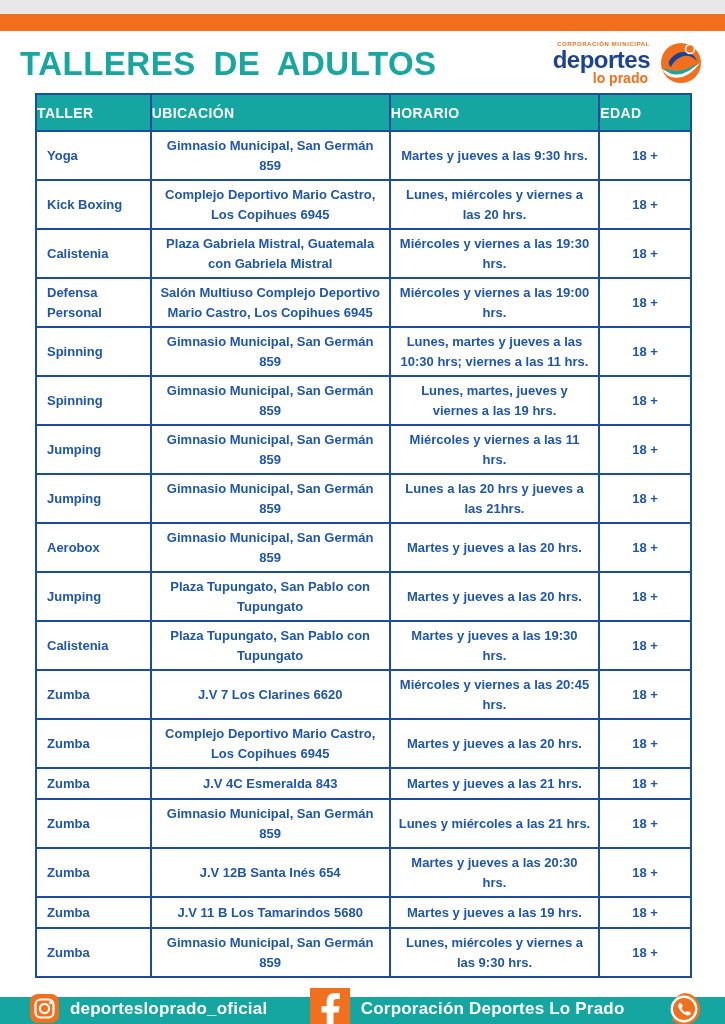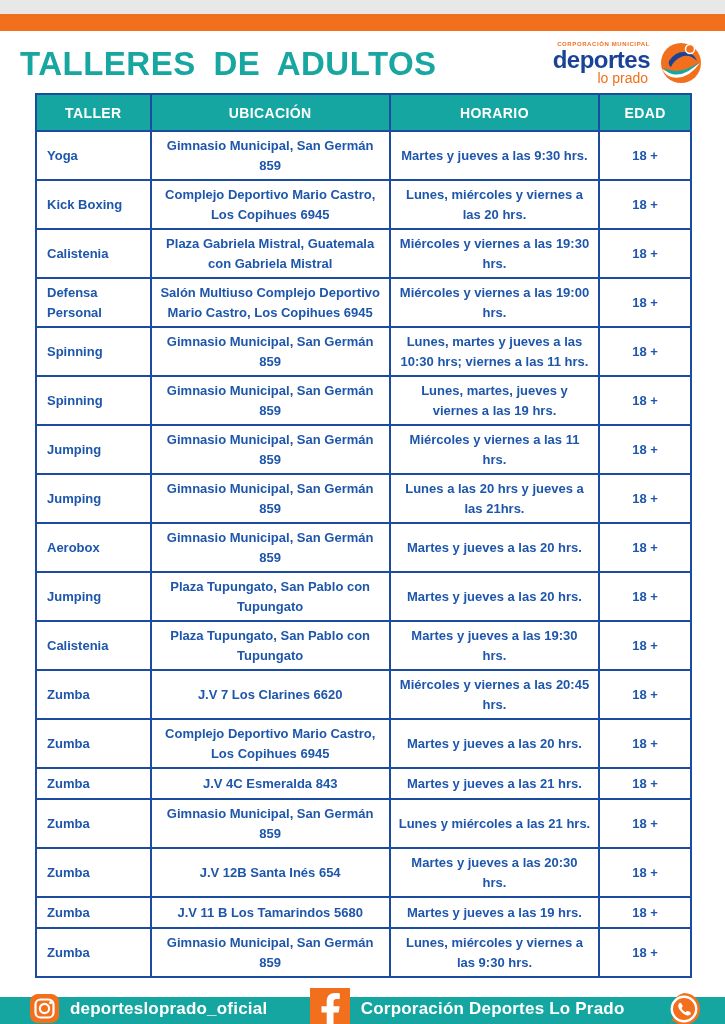--- a/index.html
+++ b/index.html
@@ -12,34 +12,34 @@
   .top-bar { width:100%; height:17px; background:#F2701D; }
   .header { display:flex; justify-content:space-between; align-items:flex-start; padding:8px 22px 6px 20px; }
   .title {
     color:#17A7A0; font-size:33px; font-weight:800; letter-spacing:0.5px;
     word-spacing:8px; padding-top:6px; white-space:nowrap;
   }
   .logo { display:flex; align-items:center; gap:13px; padding-top:2px; }
   .logo-text { text-align:right; line-height:1; }
   .logo-tagline { color:#F2701D; font-size:6px; font-weight:bold; letter-spacing:0.6px; margin-bottom:1px; }
   .logo-brand { color:#1A4397; font-size:24px; font-weight:800; letter-spacing:-0.5px; }
-  .logo-sub { color:#F2701D; font-size:14px; font-weight:400; margin-top:-1px; padding-right:2px; }
+  .logo-sub { color:#F2701D; font-size:14px; font-weight:700; margin-top:-1px; padding-right:2px; }
   .logo-mark { flex:0 0 auto; margin-left:-4px; }
 
   table.schedule {
     width:657px; margin:2px auto 0 35px;
     border-collapse:collapse; table-layout:fixed;
   }
   .schedule col.c1 { width:17.5%; }
   .schedule col.c2 { width:36.5%; }
   .schedule col.c3 { width:32%; }
   .schedule col.c4 { width:14%; }
   .schedule th {
     background:#16A6A1; color:#ffffff; font-size:14px; font-weight:bold;
-    letter-spacing:0.4px; height:37px; border:2px solid #1C4CA0; text-align:center;
+    letter-spacing:0.4px; height:37px; border:2px solid #1C4CA0; text-align:left;
   }
   .schedule td {
     border:2px solid #1C4CA0; color:#1E56AC; font-weight:bold;
     font-size:13px; line-height:1.5; text-align:center;
     padding:4px 8px; height:31px; vertical-align:middle;
   }
   .schedule td.col-taller { text-align:left; padding-left:10px; }
 
   .footer {
     position:absolute; left:0; bottom:0; width:100%; height:41px;

